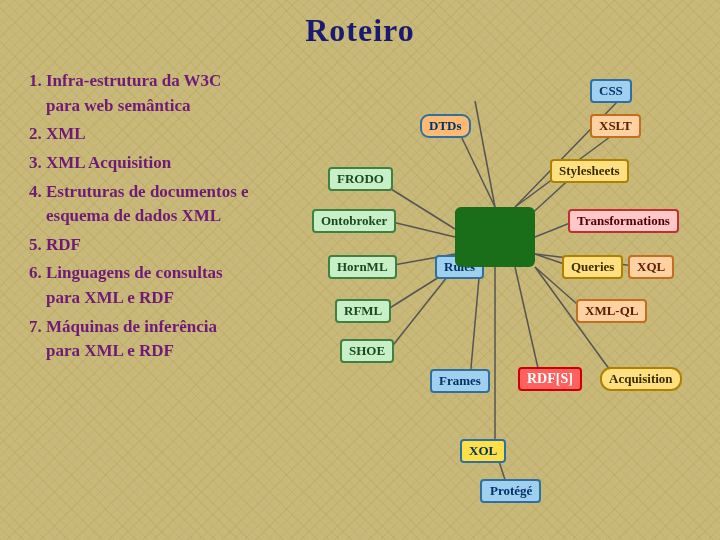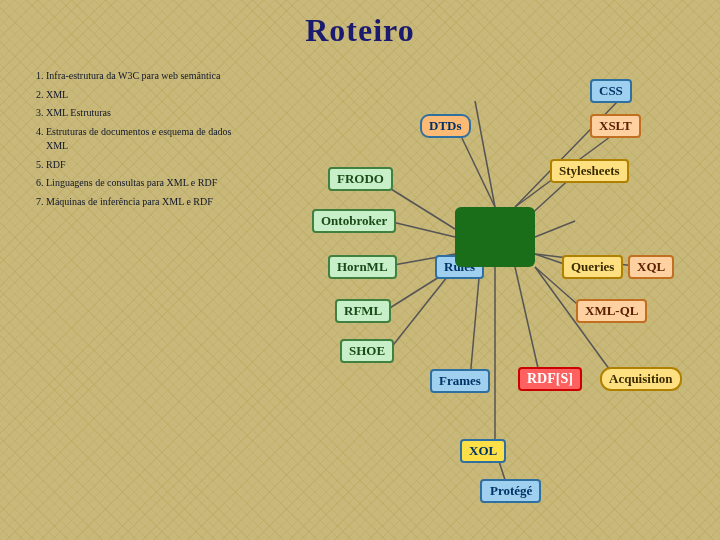--- a/index.html
+++ b/index.html
@@ -39,23 +39,23 @@
       padding: 10px 10px 0 18px;
       flex-shrink: 0;
     }
 
     .left-panel ol {
       list-style: decimal;
       padding-left: 18px;
     }
 
     .left-panel ol li {
-      font-size: 10px;
-      color: #0f172a;
-      font-weight: normal;
+      font-size: 17px;
+      color: #701a75;
+      font-weight: bold;
       line-height: 1.45;
       margin-bottom: 4px;
     }
 
     
     .right-panel {
       flex: 1;
       position: relative;
     }
 
@@ -278,21 +278,21 @@
 <body>
 
 <div class="page-title">Roteiro</div>
 
 <div class="content-area">
 
   <div class="left-panel">
     <ol>
       <li>Infra-estrutura da W3C para web semântica</li>
       <li>XML</li>
-      <li>XML Estruturas</li>
+      <li>XML Acquisition</li>
       <li>Estruturas de documentos e esquema de dados XML</li>
       <li>RDF</li>
       <li>Linguagens de consultas para XML e RDF</li>
       <li>Máquinas de inferência para XML e RDF</li>
     </ol>
   </div>
 
   <div class="right-panel">
 
     <svg class="diagram-svg">
@@ -342,20 +342,21 @@
 
     <div class="xml-center"></div>
 
     <div class="node node-css">CSS</div>
     <div class="node node-dtds">DTDs</div>
     <div class="node node-xslt">XSLT</div>
     <div class="node node-frodo">FRODO</div>
     <div class="node node-stylesheets">Stylesheets</div>
     <div class="node node-ontobroker">Ontobroker</div>
     <div class="node node-agents">Agents</div>
+    <div class="node node-transformations">Transformations</div>
     <div class="node node-hornml">HornML</div>
     <div class="node node-rules">Rules</div>
     <div class="node node-queries">Queries</div>
     <div class="node node-xql">XQL</div>
     <div class="node node-rfml">RFML</div>
     <div class="node node-shoe">SHOE</div>
     <div class="node node-xml-ql">XML-QL</div>
     <div class="node node-frames">Frames</div>
     <div class="node node-rdfs">RDF[S]</div>
     <div class="node node-acquisition">Acquisition</div>

